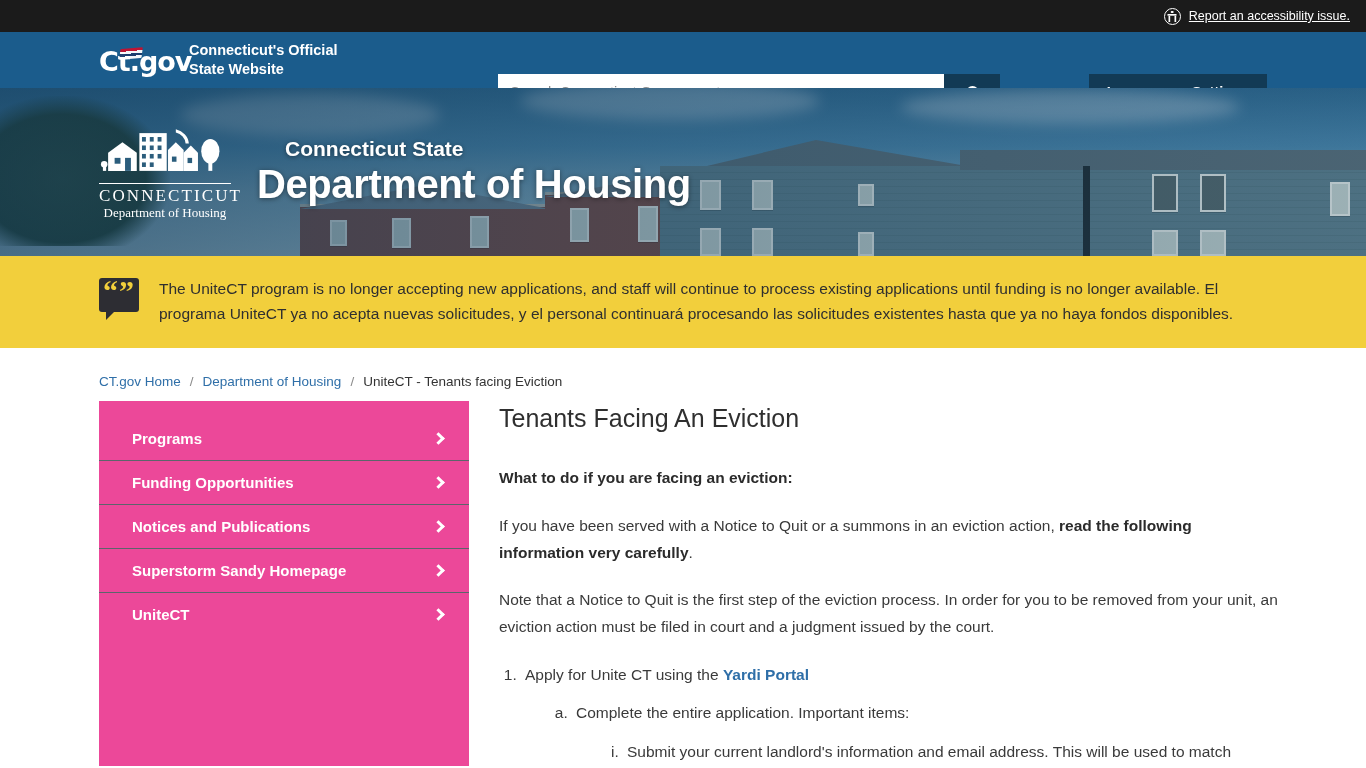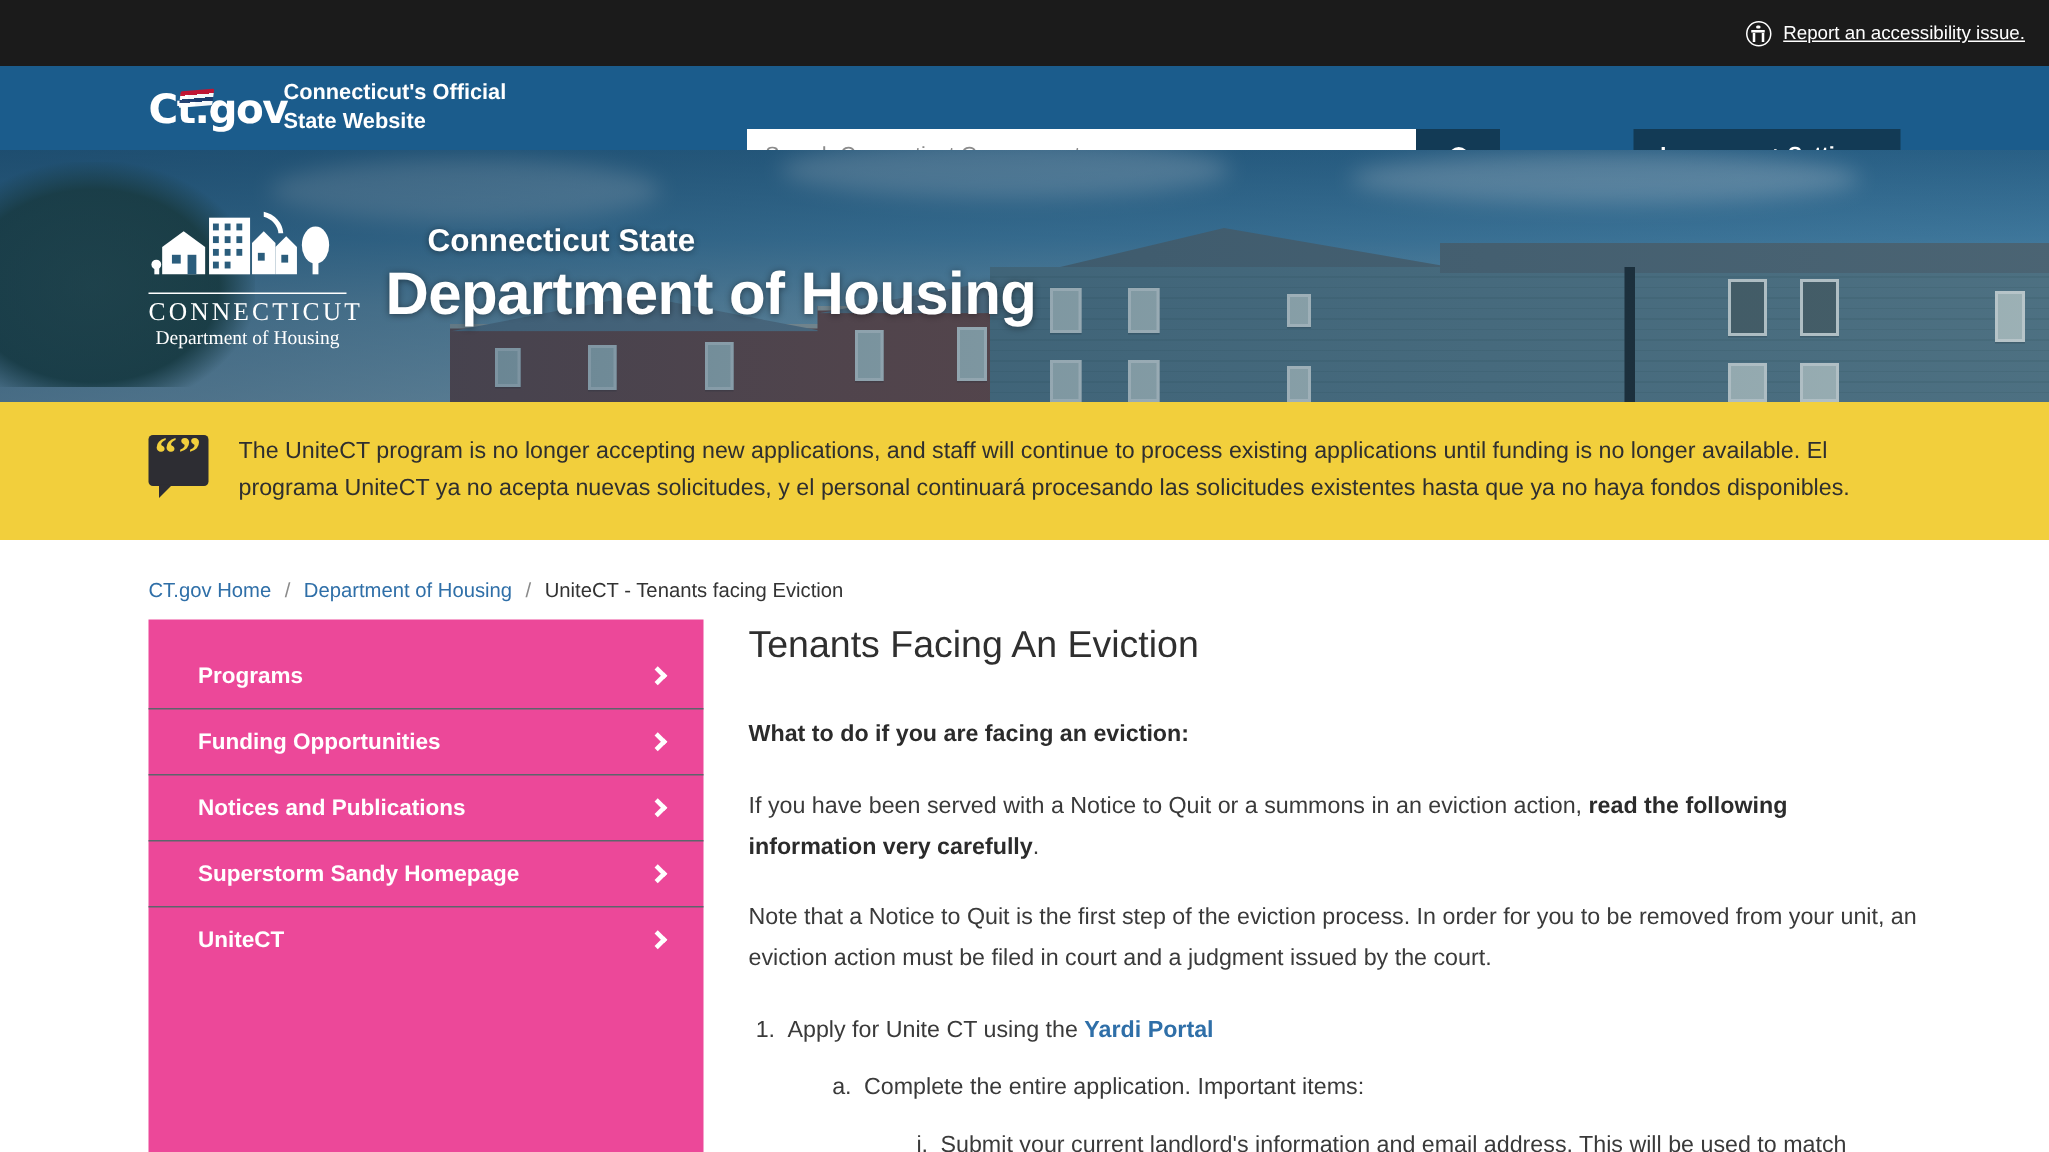--- a/index.html
+++ b/index.html
@@ -6,21 +6,21 @@
   html, body { width: 1366px; height: 768px; overflow: hidden; }
   body {
     font-family: "Liberation Sans", sans-serif;
     background: #ffffff;
     color: #333333;
     font-size: 15px;
   }
 
   
   .topbar {
-    height: 44px;
+    height: 32px;
     background: #1b1b1b;
     display: flex;
     align-items: center;
     justify-content: flex-end;
     padding-right: 16px;
   }
   .topbar-link {
     display: flex;
     align-items: center;
     gap: 8px;

